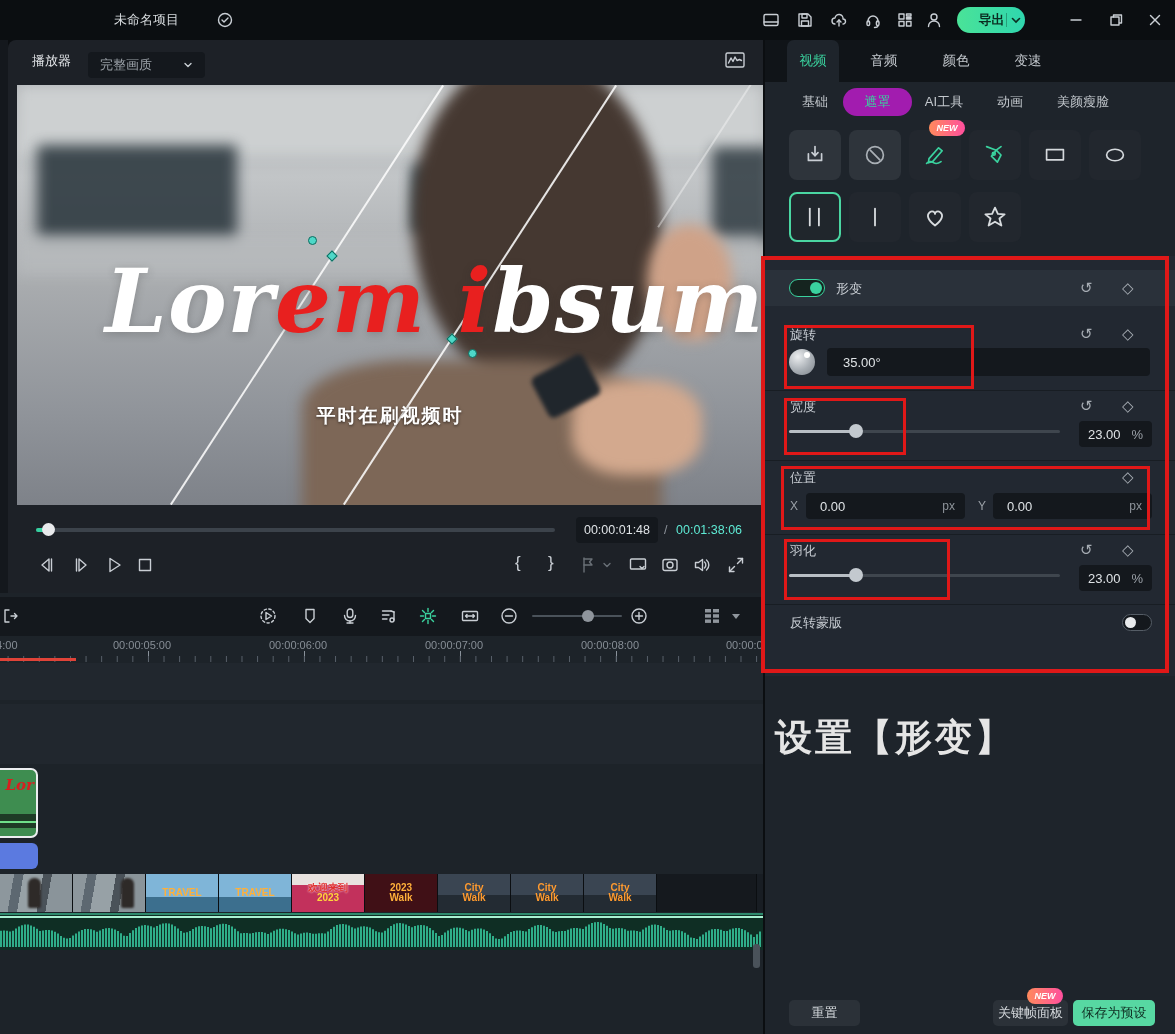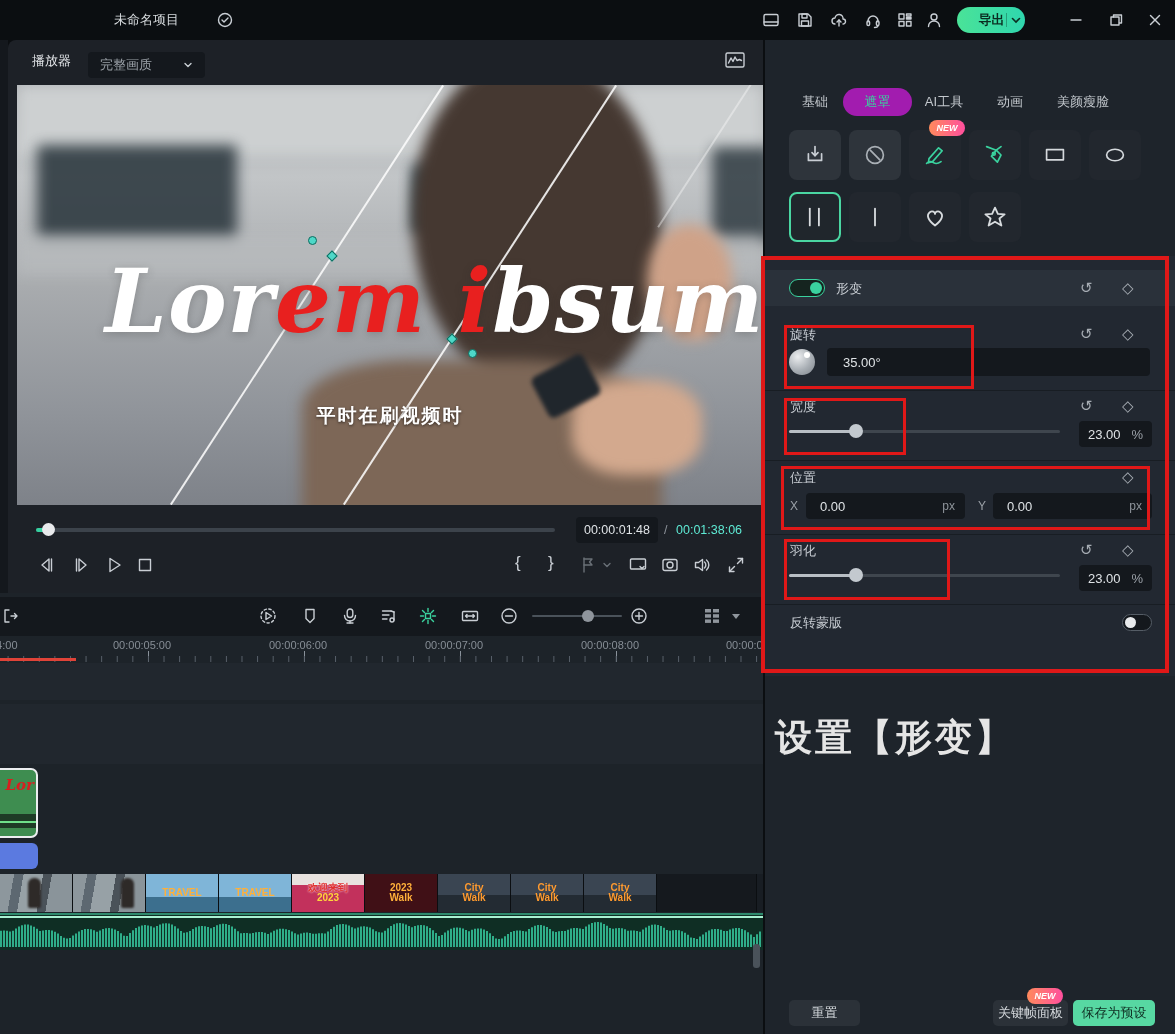--- a/index.html
+++ b/index.html
@@ -416,20 +416,26 @@
       <div class="topline2"></div>
       <svg id="waveform-svg" width="763" height="37" style="position:absolute;left:0;top:0">
         <path id="wavepath" stroke="#2fae89" stroke-width="2" fill="none" d="M1,34 V17.7 M4,34 V17.5 M7,34 V17.8 M10,34 V18.4 M13,34 V17.7 M16,34 V15.5 M19,34 V13.6 M22,34 V12.3 M25,34 V11.6 M28,34 V11.6 M31,34 V12.4 M34,34 V13.8 M37,34 V15.7 M40,34 V18.0 M43,34 V17.5 M46,34 V17.0 M49,34 V17.0 M52,34 V17.6 M55,34 V18.8 M58,34 V20.6 M61,34 V22.9 M64,34 V24.8 M67,34 V25.4 M70,34 V24.9 M73,34 V22.5 M76,34 V20.5 M79,34 V18.4 M82,34 V16.9 M85,34 V16.0 M88,34 V15.9 M91,34 V16.3 M94,34 V17.3 M97,34 V18.7 M100,34 V17.4 M103,34 V16.1 M106,34 V15.2 M109,34 V15.0 M112,34 V15.4 M115,34 V16.4 M118,34 V18.1 M121,34 V20.2 M124,34 V22.7 M127,34 V23.0 M130,34 V20.0 M133,34 V17.3 M136,34 V15.1 M139,34 V13.4 M142,34 V12.4 M145,34 V12.1 M148,34 V12.4 M151,34 V13.2 M154,34 V14.4 M157,34 V13.1 M160,34 V11.6 M163,34 V10.6 M166,34 V10.2 M169,34 V10.5 M172,34 V11.5 M175,34 V13.2 M178,34 V15.4 M181,34 V18.0 M184,34 V19.7 M187,34 V19.3 M190,34 V18.0 M193,34 V15.9 M196,34 V14.3 M199,34 V13.3 M202,34 V13.0 M205,34 V13.3 M208,34 V14.0 M211,34 V15.2 M214,34 V13.9 M217,34 V12.3 M220,34 V11.2 M223,34 V10.7 M226,34 V10.9 M229,34 V11.9 M232,34 V13.5 M235,34 V15.7 M238,34 V18.3 M241,34 V20.2 M244,34 V20.0 M247,34 V20.0 M250,34 V20.5 M253,34 V20.1 M256,34 V19.2 M259,34 V18.9 M262,34 V19.1 M265,34 V19.8 M268,34 V20.9 M271,34 V19.6 M274,34 V17.8 M277,34 V16.5 M280,34 V15.8 M283,34 V15.7 M286,34 V16.3 M289,34 V17.1 M292,34 V18.4 M295,34 V20.2 M298,34 V21.5 M301,34 V20.5 M304,34 V19.8 M307,34 V19.6 M310,34 V19.9 M313,34 V20.8 M316,34 V20.8 M319,34 V20.3 M322,34 V20.3 M325,34 V20.5 M328,34 V18.5 M331,34 V15.9 M334,34 V13.7 M337,34 V12.1 M340,34 V11.2 M343,34 V11.0 M346,34 V11.5 M349,34 V12.6 M352,34 V14.2 M355,34 V15.5 M358,34 V14.4 M361,34 V13.6 M364,34 V13.3 M367,34 V13.7 M370,34 V14.6 M373,34 V16.2 M376,34 V18.3 M379,34 V19.2 M382,34 V19.6 M385,34 V17.8 M388,34 V15.2 M391,34 V13.0 M394,34 V11.3 M397,34 V10.3 M400,34 V10.0 M403,34 V10.4 M406,34 V11.4 M409,34 V12.9 M412,34 V14.2 M415,34 V13.0 M418,34 V12.2 M421,34 V11.9 M424,34 V12.3 M427,34 V13.3 M430,34 V15.0 M433,34 V17.2 M436,34 V19.9 M439,34 V22.9 M442,34 V22.1 M445,34 V19.6 M448,34 V17.5 M451,34 V15.8 M454,34 V14.8 M457,34 V14.4 M460,34 V14.7 M463,34 V15.5 M466,34 V16.9 M469,34 V18.2 M472,34 V16.8 M475,34 V15.8 M478,34 V15.4 M481,34 V15.6 M484,34 V16.5 M487,34 V18.0 M490,34 V20.2 M493,34 V22.9 M496,34 V25.6 M499,34 V26.1 M502,34 V25.5 M505,34 V23.2 M508,34 V20.9 M511,34 V19.1 M514,34 V17.9 M517,34 V17.4 M520,34 V17.4 M523,34 V17.9 M526,34 V18.4 M529,34 V16.1 M532,34 V14.2 M535,34 V12.8 M538,34 V12.1 M541,34 V12.0 M544,34 V12.7 M547,34 V14.1 M550,34 V16.0 M553,34 V18.3 M556,34 V18.9 M559,34 V18.2 M562,34 V18.0 M565,34 V18.1 M568,34 V16.8 M571,34 V15.6 M574,34 V15.1 M577,34 V15.0 M580,34 V15.4 M583,34 V16.0 M586,34 V13.6 M589,34 V11.6 M592,34 V10.1 M595,34 V9.2 M598,34 V9.0 M601,34 V9.6 M604,34 V10.9 M607,34 V12.7 M610,34 V15.0 M613,34 V15.7 M616,34 V15.2 M619,34 V15.0 M622,34 V15.3 M625,34 V16.2 M628,34 V17.7 M631,34 V17.5 M634,34 V17.6 M637,34 V18.1 M640,34 V18.8 M643,34 V16.4 M646,34 V14.4 M649,34 V12.8 M652,34 V11.8 M655,34 V11.5 M658,34 V12.0 M661,34 V13.1 M664,34 V14.8 M667,34 V17.0 M670,34 V17.8 M673,34 V17.2 M676,34 V17.0 M679,34 V17.3 M682,34 V18.2 M685,34 V19.7 M688,34 V21.8 M691,34 V24.4 M694,34 V25.1 M697,34 V25.9 M700,34 V23.5 M703,34 V21.4 M706,34 V19.3 M709,34 V17.5 M712,34 V16.3 M715,34 V15.9 M718,34 V16.1 M721,34 V16.8 M724,34 V18.1 M727,34 V18.1 M730,34 V16.6 M733,34 V15.5 M736,34 V15.0 M739,34 V15.1 M742,34 V15.9 M745,34 V17.3 M748,34 V19.2 M751,34 V21.6 M754,34 V24.1 M757,34 V21.3 M760,34 V18.5 "></path>
       </svg>
     </div>
 
     <div class="tl-scrollbar"></div>
   </section>
 
   <aside class="right-panel">
+    <div class="rp-tabbar">
+      <div class="rp-tab active" style="left:22px;width:52px">视频</div>
+      <div class="rp-tab" style="left:93px;width:52px">音频</div>
+      <div class="rp-tab" style="left:165px;width:52px">颜色</div>
+      <div class="rp-tab" style="left:237px;width:52px">变速</div>
+    </div>
 
     <div class="rp-subtab" style="left:24px;width:52px">基础</div>
     <div class="rp-subtab pill" style="left:78px;width:69px">遮罩</div>
     <div class="rp-subtab" style="left:152px;width:54px">AI工具</div>
     <div class="rp-subtab" style="left:219px;width:52px">动画</div>
     <div class="rp-subtab" style="left:284px;width:68px">美颜瘦脸</div>
 
     <div class="new-badge" style="left:164px;top:80px">NEW</div>
     <div class="mask-btn lite" style="left:24px;top:90px">
       <svg width="24" height="24" viewBox="0 0 20 20" class="ic">

